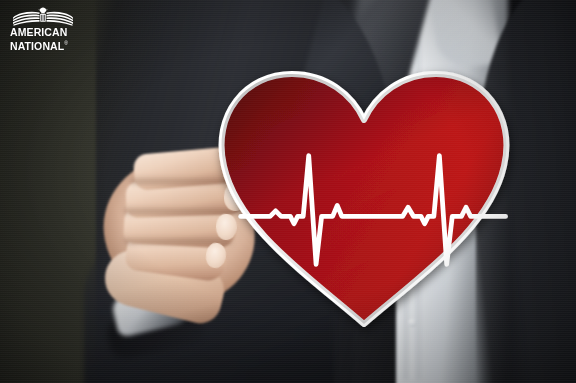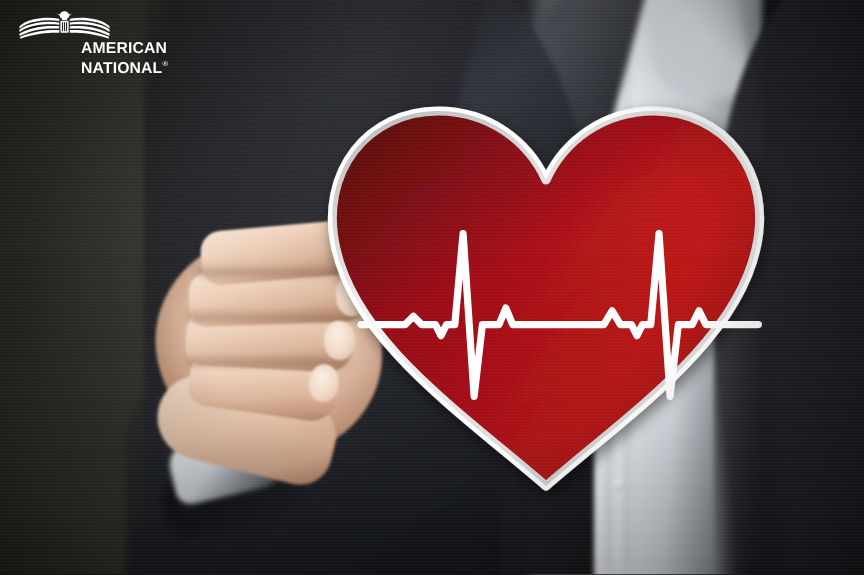--- a/index.html
+++ b/index.html
@@ -263,21 +263,21 @@
   .logo-eagle { display: block; width: 62px; height: 20px; margin: 0 0 1px 2px; }
   .logo-text {
     font-family: "Liberation Sans", sans-serif;
     font-weight: 700;
     font-size: 10.5px;
     line-height: 10.5px;
     letter-spacing: 0.1px;
     color: #ffffff;
     text-shadow: 0 0 1px rgba(0,0,0,0.55);
   }
-  .logo-text div { white-space: nowrap; margin-left: 44px; }
+  .logo-text div { white-space: nowrap; }
   .logo-tm {
     font-size: 5px;
     vertical-align: super;
     font-weight: 400;
   }
 
   .grain {
     position: absolute;
     inset: 0;
     pointer-events: none;

